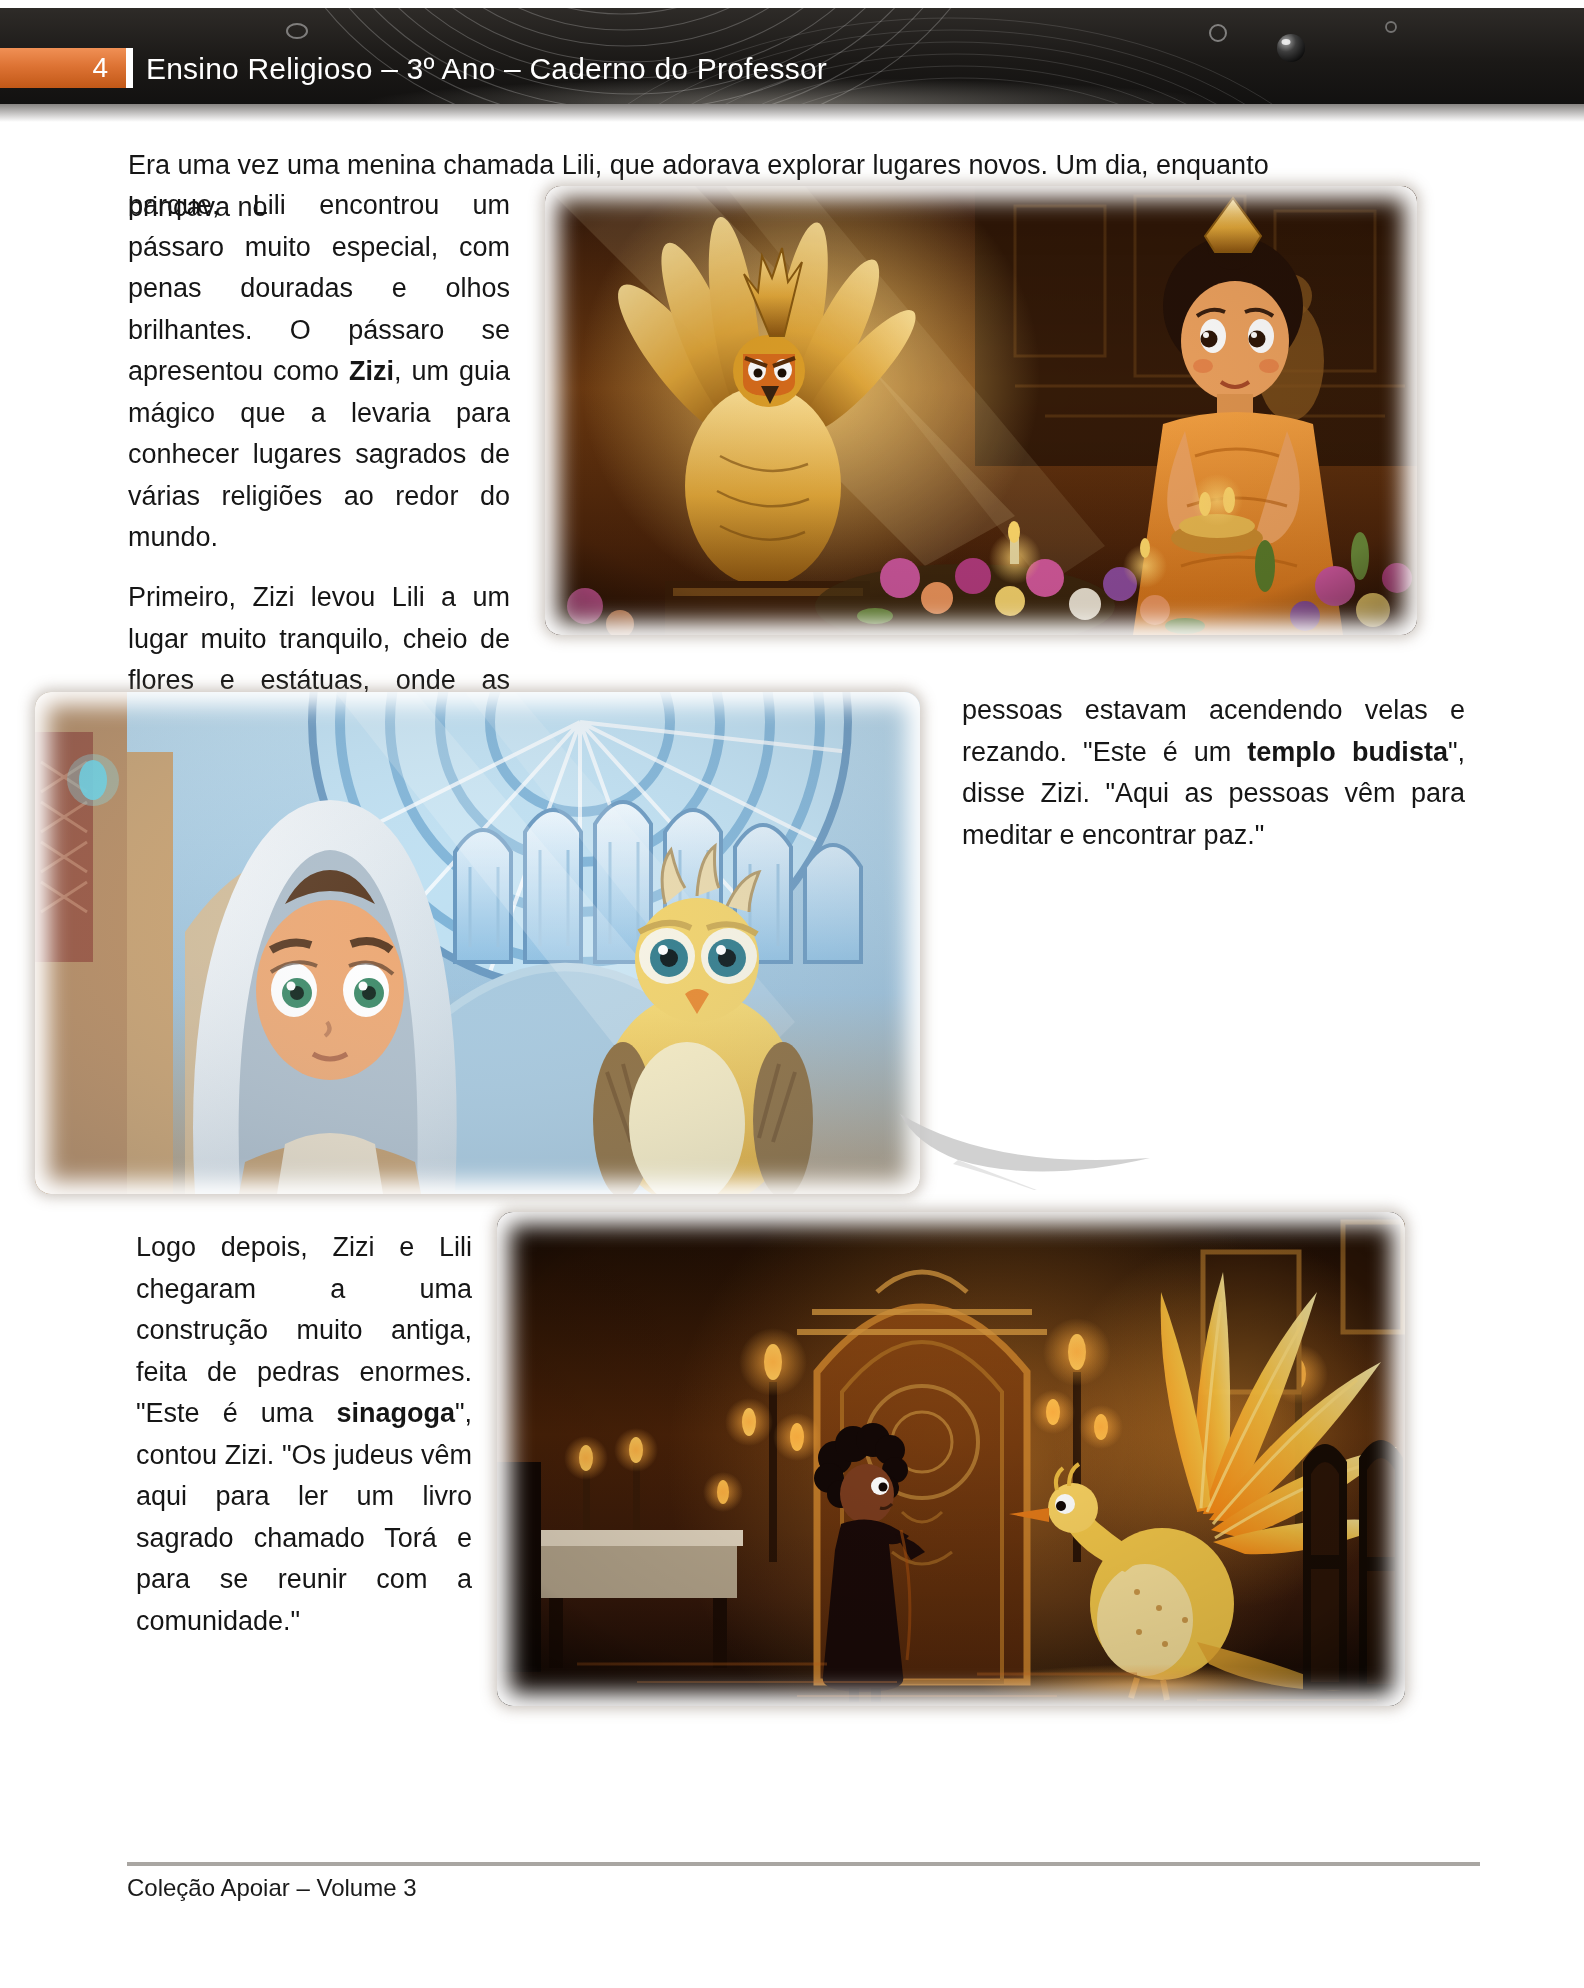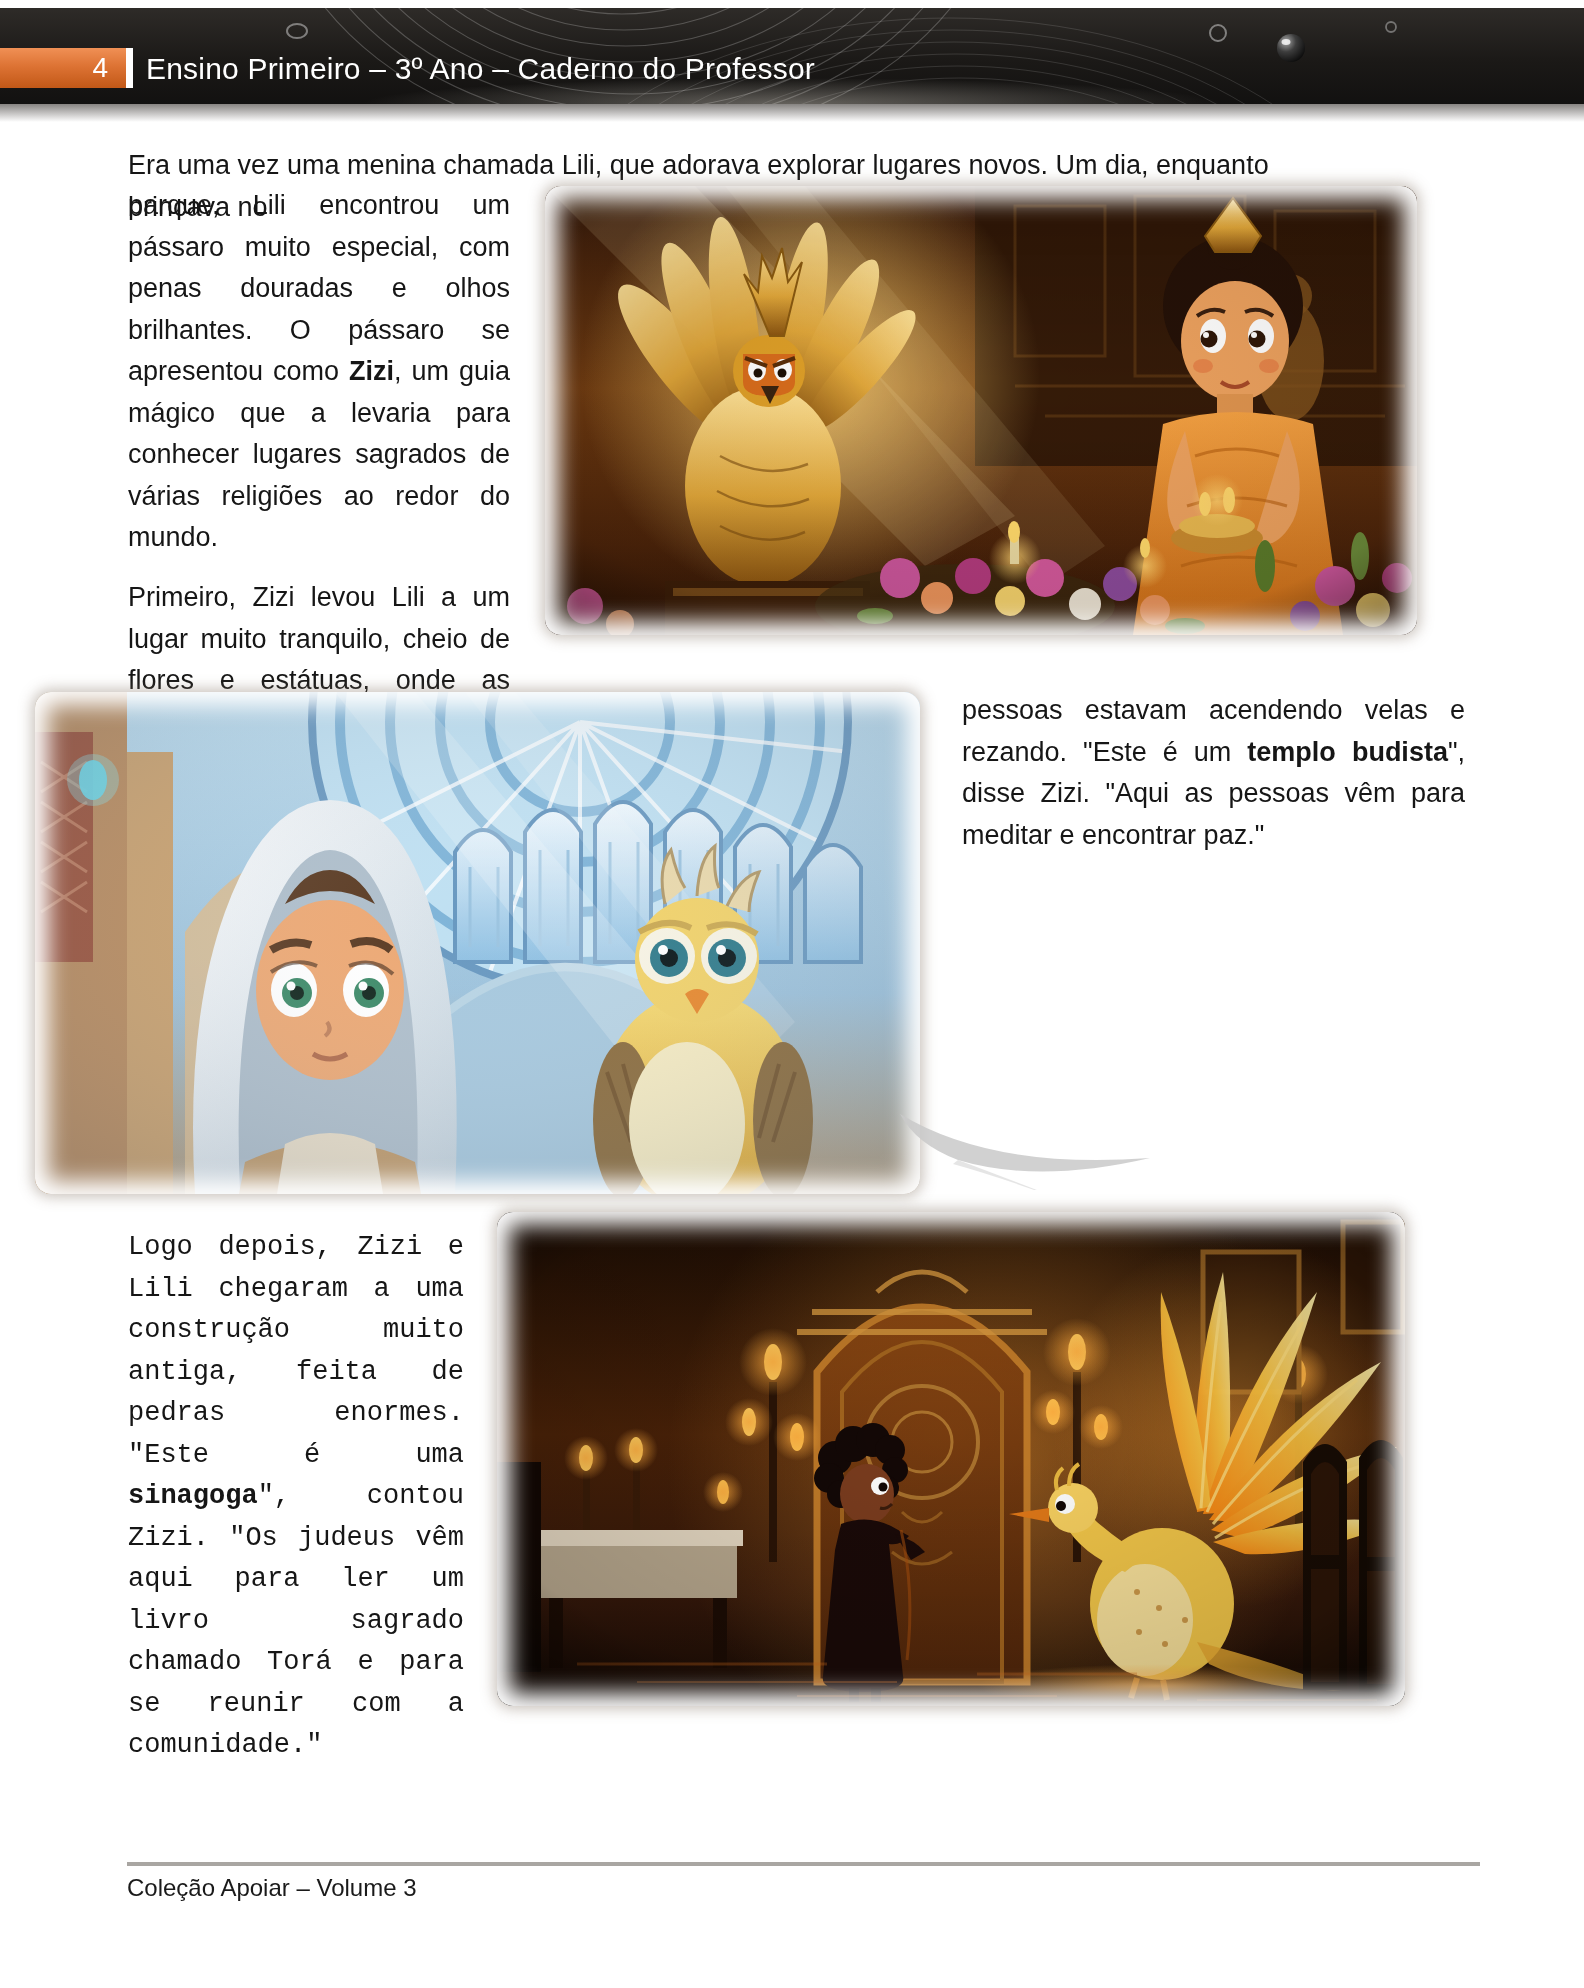--- a/index.html
+++ b/index.html
@@ -76,32 +76,32 @@
       <ellipse cx="297" cy="23" rx="10" ry="7" fill="none" stroke="rgba(200,200,200,.55)" stroke-width="2"></ellipse>
       <circle cx="1218" cy="25" r="8" fill="none" stroke="rgba(190,190,190,.6)" stroke-width="2"></circle>
       <circle cx="1291" cy="40" r="14" fill="url(#sph)"></circle>
       <ellipse cx="1286" cy="34" rx="4.5" ry="3" fill="rgba(255,255,255,.8)"></ellipse>
       <circle cx="1391" cy="19" r="5" fill="none" stroke="rgba(180,180,180,.55)" stroke-width="1.8"></circle>
     </g>
   </svg>
   <div class="page-num-box">
     <span>4</span>
   </div>
-  <div class="hdr-title">Ensino Primeiro – 3º Ano – Caderno do Professor</div>
+  <div class="hdr-title">Ensino Religioso – 3º Ano – Caderno do Professor</div>
 
   <div class="txt" style="left:128px;top:185px;width:382px;"><span>parque, Lili encontrou um pássaro muito especial, com penas douradas e olhos brilhantes. O pássaro se apresentou como </span><b>Zizi</b><span>, um guia mágico que a levaria para conhecer lugares sagrados de várias religiões ao redor do mundo.</span></div>
 
   <div class="txt noj" style="left:128px;top:145px;width:1180px;">Era uma vez uma menina chamada Lili, que adorava explorar lugares novos. Um dia, enquanto brincava no</div>
 
   <div class="txt jlast" style="left:128px;top:577px;width:382px;">Primeiro, Zizi levou Lili a um lugar muito tranquilo, cheio de flores e estátuas, onde as</div>
 
   <div class="txt" style="left:962px;top:690px;width:503px;"><span>pessoas estavam acendendo velas e rezando. "Este é um </span><b>templo budista</b><span>", disse Zizi. "Aqui as pessoas vêm para meditar e encontrar paz."</span></div>
 
 
-  <div class="txt" style="left:128px;top:1227px;width:336px;font-family:Liberation Mono, monospace;"><span>Logo depois, Zizi e Lili chegaram a uma construção muito antiga, feita de pedras enormes. "Este é uma </span><b>sinagoga</b><span>", contou Zizi. "Os judeus vêm aqui para ler um livro sagrado chamado Torá e para se reunir com a comunidade."</span></div>
+  <div class="txt" style="left:136px;top:1227px;width:336px;"><span>Logo depois, Zizi e Lili chegaram a uma construção muito antiga, feita de pedras enormes. "Este é uma </span><b>sinagoga</b><span>", contou Zizi. "Os judeus vêm aqui para ler um livro sagrado chamado Torá e para se reunir com a comunidade."</span></div>
 
   <div class="img-frame" style="left:545px;top:186px;width:872px;height:449px;">
     <svg width="872" height="449" viewBox="0 0 872 449">
       <defs>
         <linearGradient id="t-bg" x1="0" y1="0" x2="0" y2="1">
           <stop offset="0%" stop-color="#33180a"></stop>
             <stop offset="45%" stop-color="#6e3a10"></stop>
           <stop offset="80%" stop-color="#4a230a"></stop>
             <stop offset="100%" stop-color="#2a1205"></stop>
         </linearGradient>

